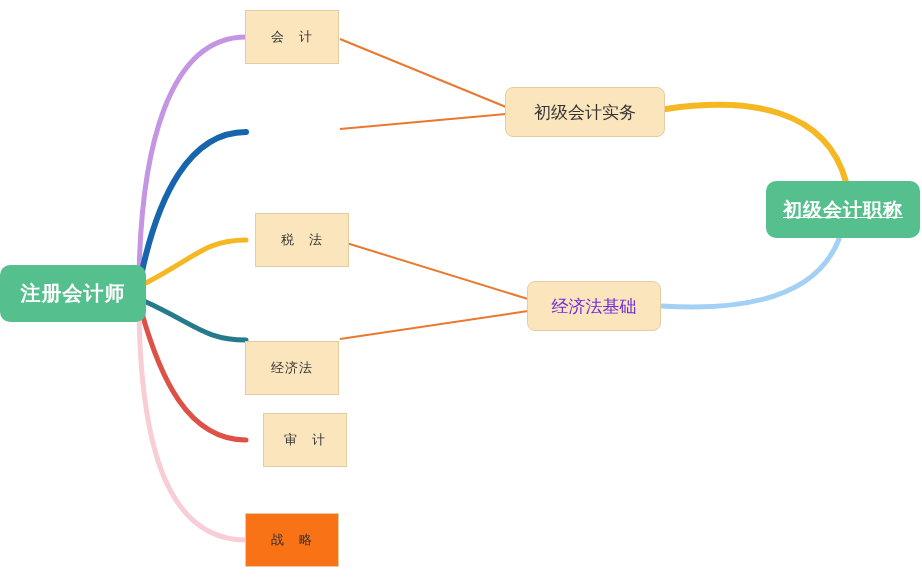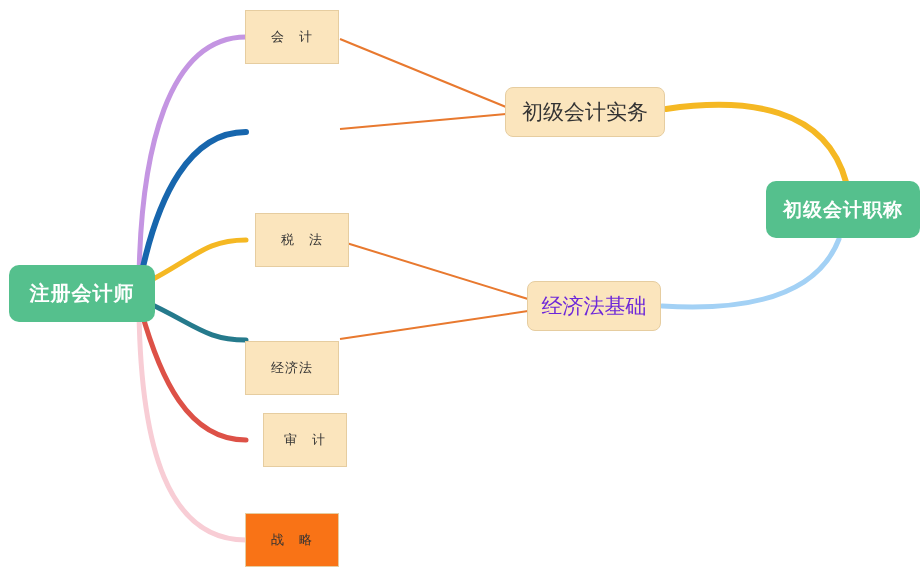--- a/index.html
+++ b/index.html
@@ -39,21 +39,21 @@
   }
   .subject-node {
     border-radius: 0;
     border: 1px solid #e6cda0;
     font-size: 13px;
     letter-spacing: 1px;
   }
   .mid-node {
     border-radius: 8px;
     border: 1px solid #e6cda0;
-    font-size: 21px;
+    font-size: 17px;
   }
 </style>
 </head>
 <body>
 
 <div class="canvas" style="background-color: rgb(255, 255, 255);">
 
   <svg class="connector-layer" viewBox="0 0 922 577">
 
     <path d="M 139 278 C 141 150, 168 37, 246 37" fill="none" stroke-width="5" stroke-linecap="round" stroke="#c495e2"></path>
@@ -65,21 +65,21 @@
 
     <path d="M 340 39 L 506 107" fill="none" stroke-width="2" stroke="#e8792f"></path>
     <path d="M 340 129 L 506 114" fill="none" stroke-width="2" stroke="#e8792f"></path>
     <path d="M 340 241 L 528 299" fill="none" stroke-width="2" stroke="#e8792f"></path>
     <path d="M 340 339 L 528 311" fill="none" stroke-width="2" stroke="#e8792f"></path>
 
     <path d="M 666 109 C 748 97, 826 108, 846 182" fill="none" stroke-width="6" stroke-linecap="round" stroke="#f5b823"></path>
     <path d="M 662 306 C 742 311, 816 299, 839 239" fill="none" stroke-width="5" stroke-linecap="round" stroke="#a3d1f5"></path>
   </svg>
 
-  <div class="node root-node" style="width: 146px; height: 57px; left: 9px; top: 265px; background-color: rgb(85, 192, 141); color: rgb(255, 255, 255);">
+  <div class="node root-node" style="width: 146px; height: 57px; left: 0px; top: 265px; background-color: rgb(85, 192, 141); color: rgb(255, 255, 255);">
     <span>注册会计师</span>
   </div>
 
   <div class="node subject-node" style="left: 245px; top: 10px; width: 94px; height: 54px; background-color: rgb(251, 229, 189); border-color: rgb(230, 205, 160); color: rgb(51, 51, 51);">
     <span>会　计</span>
   </div>
   <div class="node subject-node" style="left: 245px; top: 213px; width: 94px; height: 54px; background-color: rgb(251, 229, 189); border-color: rgb(230, 205, 160); color: rgb(51, 51, 51); margin-left: 10px;">
     <span>税　法</span>
   </div>
   <div class="node subject-node" style="left: 245px; top: 313px; width: 94px; height: 54px; background-color: rgb(251, 229, 189); border-color: rgb(230, 205, 160); color: rgb(51, 51, 51); margin-top: 28px;">
@@ -92,17 +92,17 @@
     <span>战　略</span>
   </div>
 
   <div class="node mid-node" style="left: 505px; top: 87px; width: 160px; height: 50px; background-color: rgb(251, 229, 189); border-color: rgb(230, 205, 160); color: rgb(51, 51, 51);">
     <span>初级会计实务</span>
   </div>
   <div class="node mid-node" style="left: 527px; top: 281px; width: 134px; height: 50px; background-color: rgb(251, 229, 189); border-color: rgb(230, 205, 160); color: #6d28d9; text-align: right;">
     <span>经济法基础</span>
   </div>
 
-  <div class="node root-node" style="left: 766px; top: 181px; width: 154px; height: 57px; font-size: 19px; background-color: rgb(85, 192, 141); color: rgb(255, 255, 255);">
+  <div class="node root-node" style="left: 766px; top: 181px; width: 154px; height: 57px; font-size: 19px; background-color: rgb(85, 192, 141); color: rgb(255, 255, 255); text-decoration: underline;">
     <span>初级会计职称</span>
   </div>
 
 </div>
 
 </body></html>

